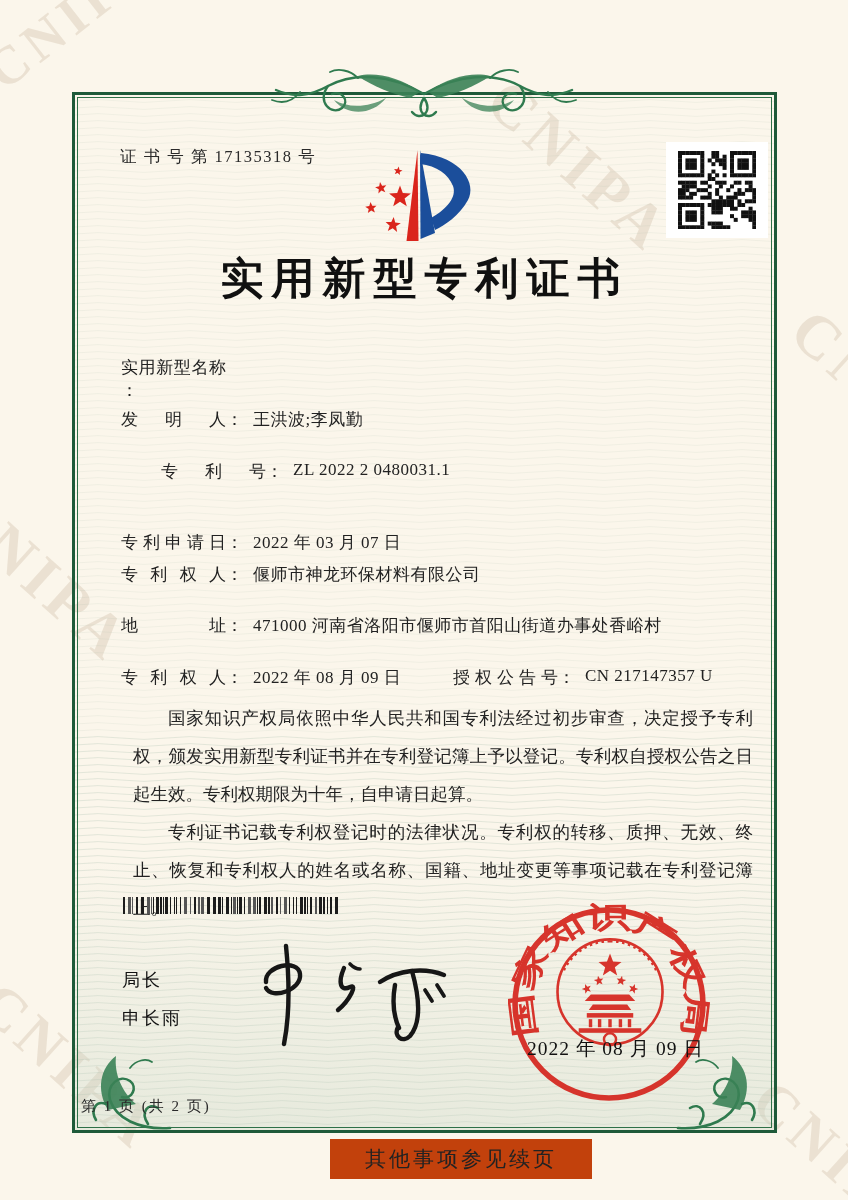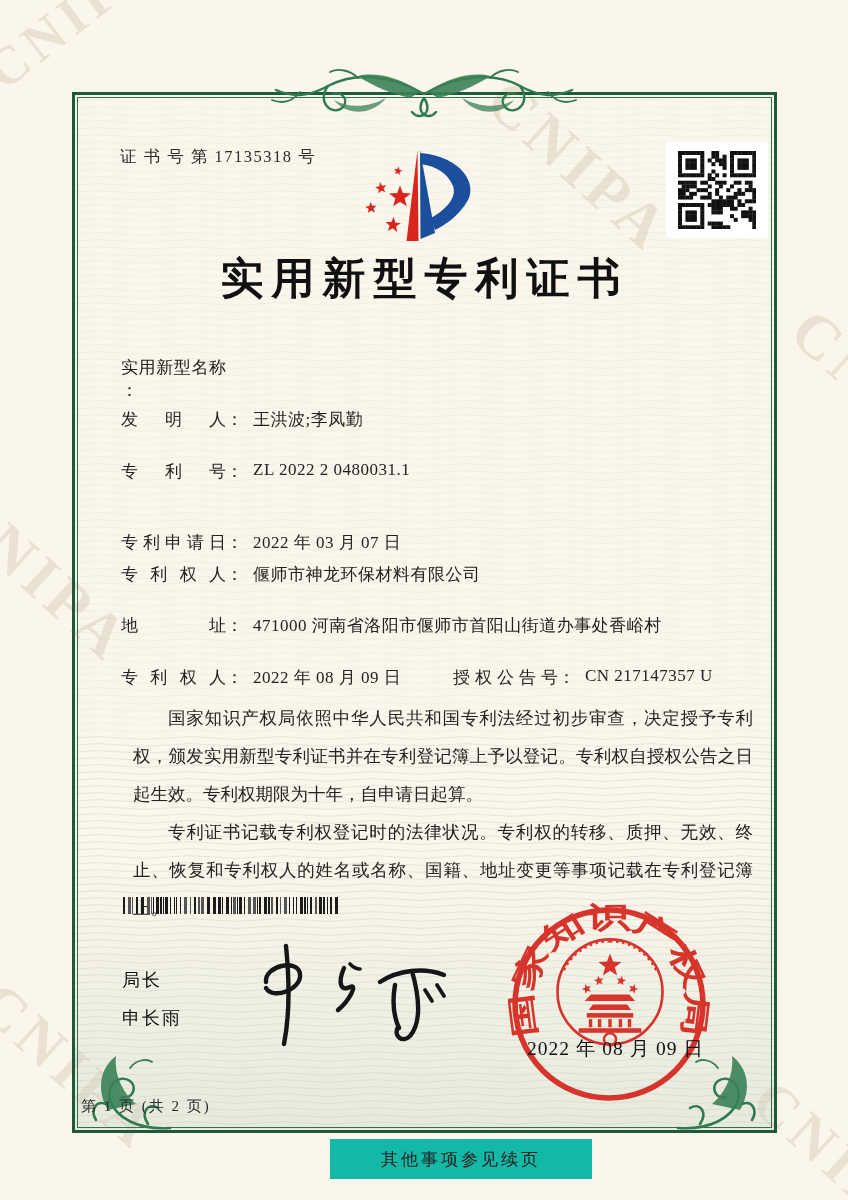--- a/index.html
+++ b/index.html
@@ -31,22 +31,22 @@
             text-align:justify;color:#222;}
   .bodytext p{margin:0;text-indent:2em;}
   
   .bureau{position:absolute;left:122px;top:968px;font-size:18px;letter-spacing:2px;color:#111;}
   .bureau div{margin-bottom:14px;}
   
   .sealdate{position:absolute;left:527px;top:1035px;font-size:19.5px;letter-spacing:1px;color:#111;z-index:6;}
   
   .pageno{position:absolute;left:81px;top:1097px;width:705px;font-size:15px;
           letter-spacing:2px;color:#2a2a2a;}
-  .contnote{position:absolute;left:330px;top:1139px;width:262px;height:40px;background:#14b8a6;
-            display:flex;align-items:center;justify-content:center;font-size:17px;letter-spacing:3px;color:#222;}
+  .contnote{position:absolute;left:330px;top:1139px;width:262px;height:40px;background:#c2410c;
+            display:flex;align-items:center;justify-content:center;font-size:21px;letter-spacing:3px;color:#222;}
   .qrbox{position:absolute;left:666px;top:142px;width:102px;height:96px;background:#ffffff;
          display:flex;align-items:center;justify-content:center;}
   svg{display:block;}
 </style>
 </head>
 <body>
 
 <span class="wm" style="left:-28px;top:-14px;font-size:54px;transform:rotate(-38deg);">CNIPA</span>
 <span class="wm" style="left:468px;top:130px;font-size:62px;transform:rotate(42deg);">CNIPA</span>
 <span class="wm" style="left:772px;top:360px;font-size:62px;transform:rotate(42deg);">CNIPA</span>
@@ -488,21 +488,21 @@
 
 <div class="row" style="top:356px;flex-direction:column;">
   <span class="flabel">实用新型名称</span>
     <span class="colon">：</span>
 </div>
 <div class="row" style="top:408px;">
   <span class="flabel">发明人</span>
     <span class="colon">：</span>
   <span class="fval">王洪波;李凤勤</span>
 </div>
-<div class="row" style="top:460px;">
+<div class="row" style="top:460px;margin-left:40px;">
   <span class="flabel">专利号</span>
     <span class="colon">：</span>
   <span class="fval">ZL 2022 2 0480031.1</span>
 </div>
 <div class="row" style="top:511px;margin-top:20px;">
   <span class="flabel">专利申请日</span>
     <span class="colon">：</span>
   <span class="fval">2022 年 03 月 07 日</span>
 </div>
 <div class="row" style="top:563px;">

